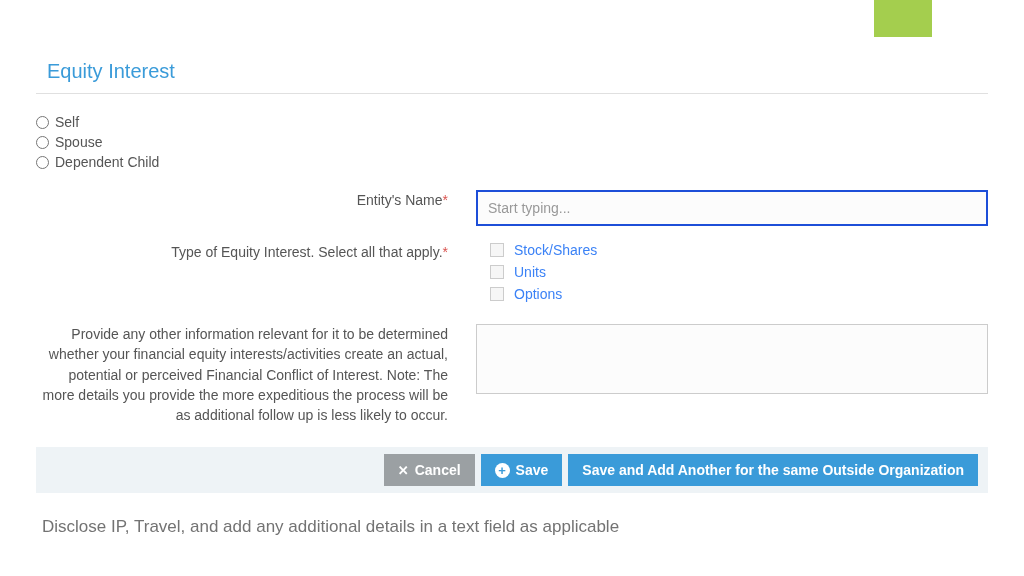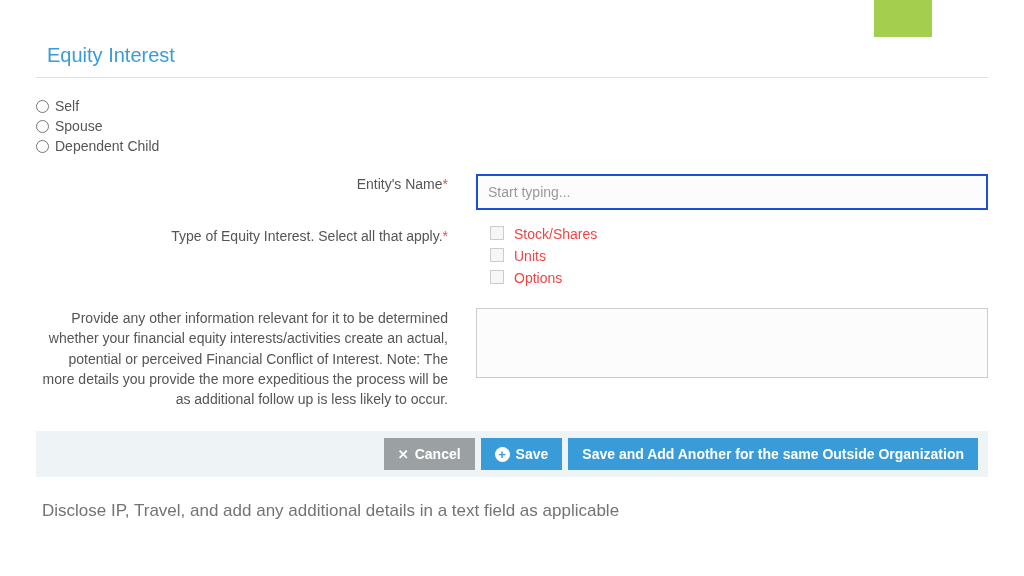--- a/index.html
+++ b/index.html
@@ -14,21 +14,21 @@
   }
   .green-block {
     position: absolute;
     top: 0;
     right: 92px;
     width: 58px;
     height: 37px;
     background: #a4ce4e;
   }
   .container {
-    padding: 0 36px;
+    padding: 16px 36px;
   }
   .section-title {
     color: #3a9bd9;
     font-size: 20px;
     font-weight: 400;
     padding-top: 44px;
     padding-bottom: 10px;
     border-bottom: 1px solid #e0e0e0;
     margin-bottom: 20px;
     padding-left: 11px;
@@ -66,23 +66,24 @@
     width: 100%;
     padding: 8px 10px;
     border: 2px solid #1d4ed8;
     font-size: 14px;
     color: #555;
     background: #fcfcfc;
   }
   .text-input::placeholder { color: #999; }
   .checkbox-row {
     display: flex;
+    align-items: center;
     margin-bottom: 6px;
     font-size: 14px;
-    color: #ef4444;
+    color: #3b82f6;
   }
   .checkbox-row .cb {
     display: inline-block;
     width: 14px; height: 14px;
     border: 1px solid #ccc;
     background: #f6f6f6;
     margin-right: 10px;
     margin-left: 14px;
   }
   .textarea-box {

